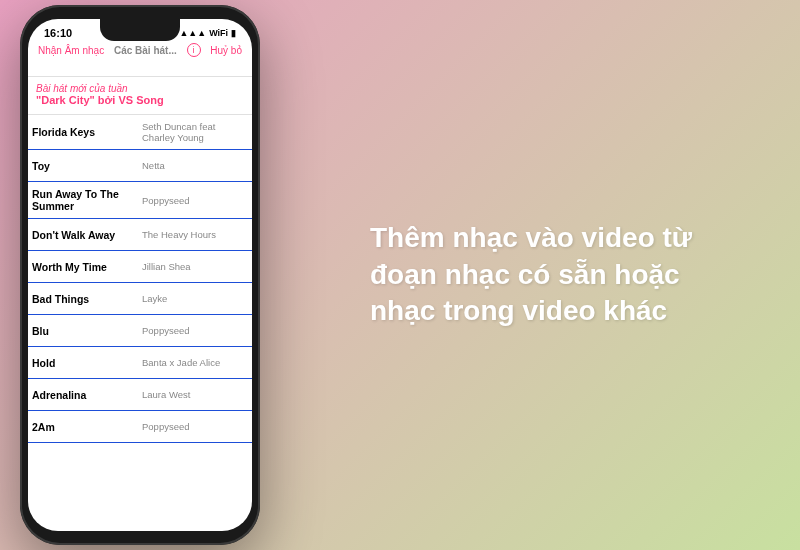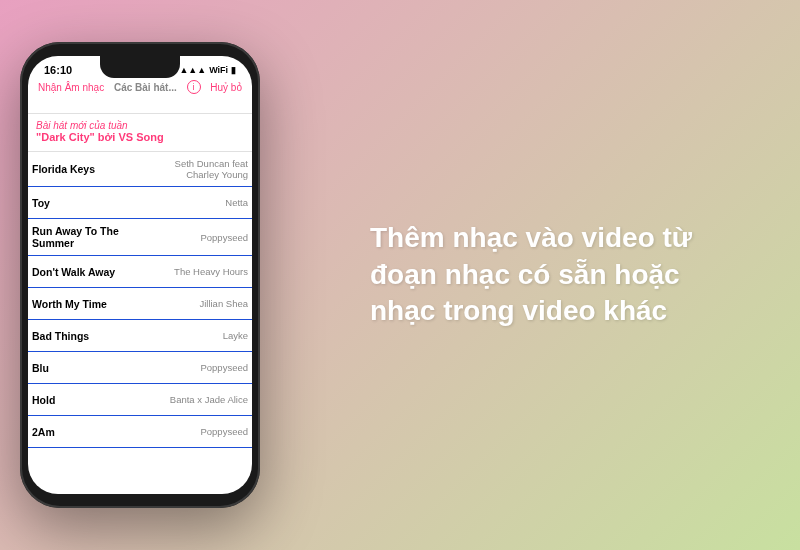--- a/index.html
+++ b/index.html
@@ -20,21 +20,21 @@
       justify-content: center;
       width: 100%;
       height: 100%;
       padding: 20px;
     }
 
     
     .phone-wrapper {
       position: relative;
       width: 240px;
-      height: 466px;
+      height: 540px;
       flex-shrink: 0;
     }
 
     .phone-frame {
       position: absolute;
       inset: 0;
       background: #1a1a1a;
       border-radius: 40px;
       box-shadow: 0 20px 60px rgba(0,0,0,0.4), inset 0 0 0 2px #3a3a3a;
     }
@@ -123,21 +123,20 @@
       font-weight: 600;
       color: #000;
       width: 110px;
       flex-shrink: 0;
     }
 
     .song-artist {
       font-size: 9.5px;
       color: #888;
       flex: 1;
-      text-align: right;
     }
 
     
     .right-text {
       flex: 1;
       display: flex;
       align-items: center;
       justify-content: center;
       padding-left: 40px;
     }
@@ -210,20 +209,24 @@
           </div>
           <div class="song-item">
             <span class="song-title">Blu</span>
             <span class="song-artist">Poppyseed</span>
           </div>
           <div class="song-item">
             <span class="song-title">Hold</span>
             <span class="song-artist">Banta x Jade Alice</span>
           </div>
           <div class="song-item">
+            <span class="song-title">Adrenalina</span>
+            <span class="song-artist">Laura West</span>
+          </div>
+          <div class="song-item">
             <span class="song-title">2Am</span>
             <span class="song-artist">Poppyseed</span>
           </div>
         </div>
 
     </div>
   </div>
 
   <div class="right-text">
     <div class="promo-text">Thêm nhạc vào video từ đoạn nhạc có sẵn hoặc nhạc trong video khác</div>

